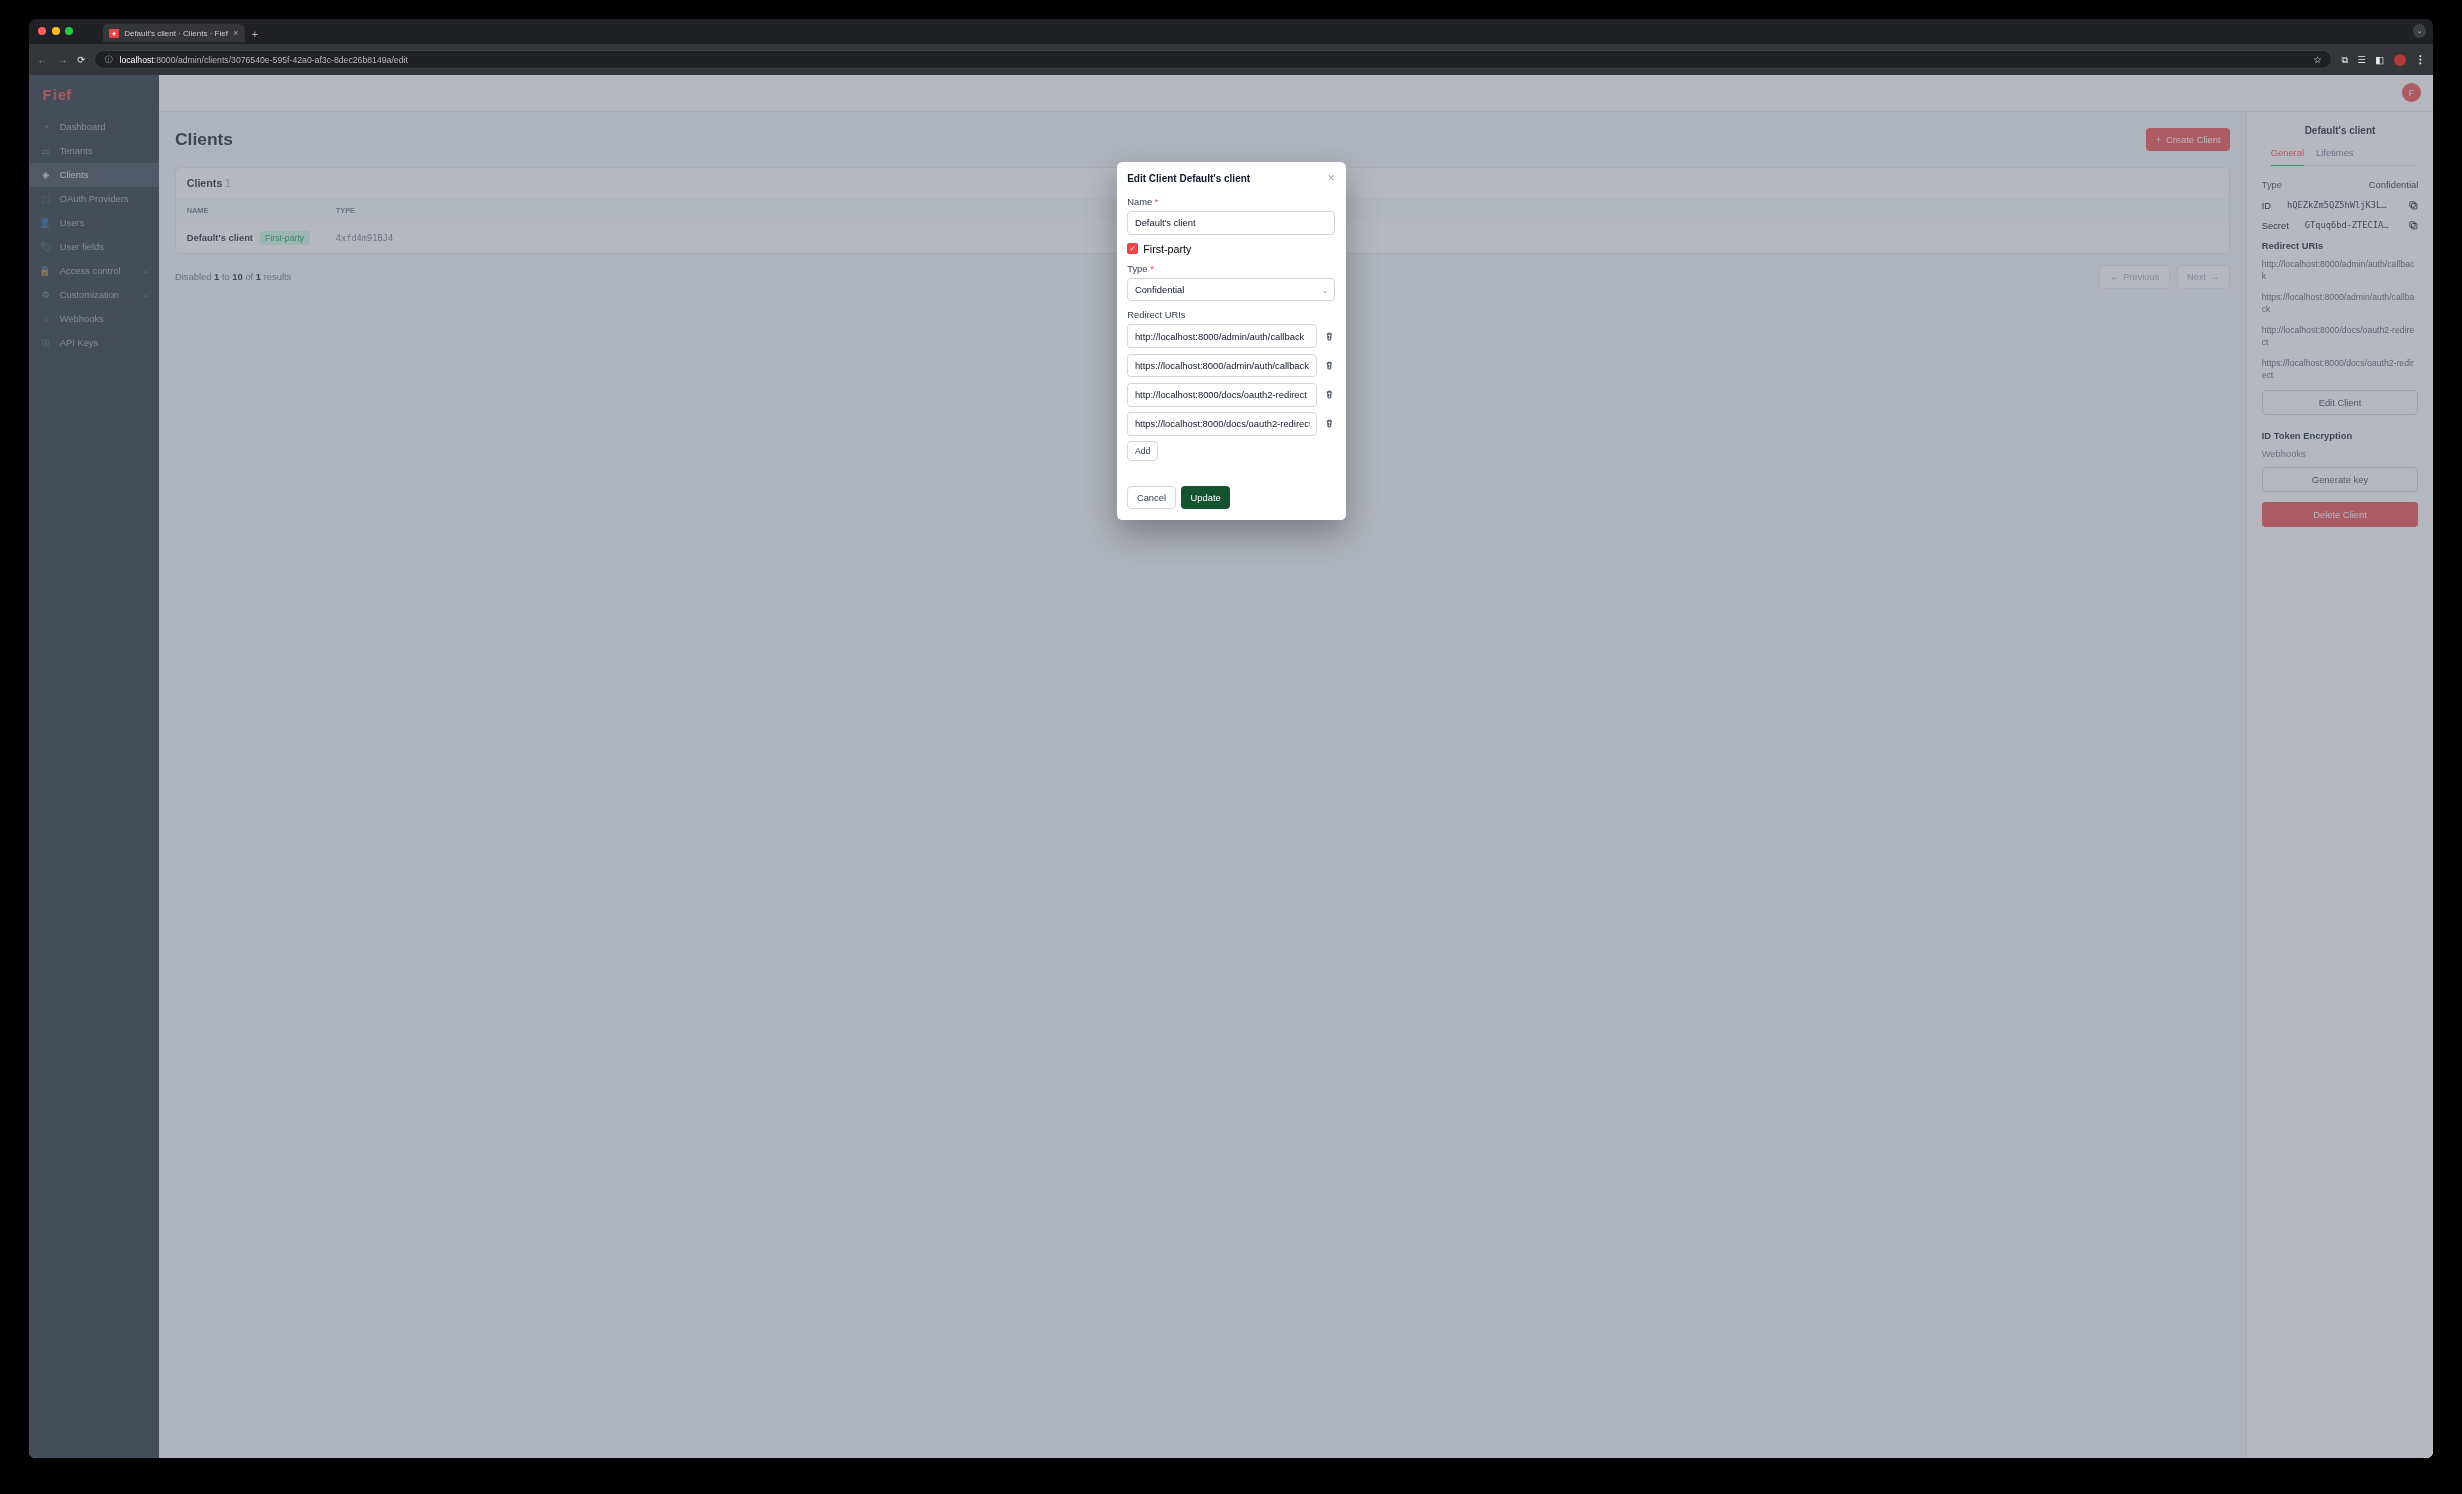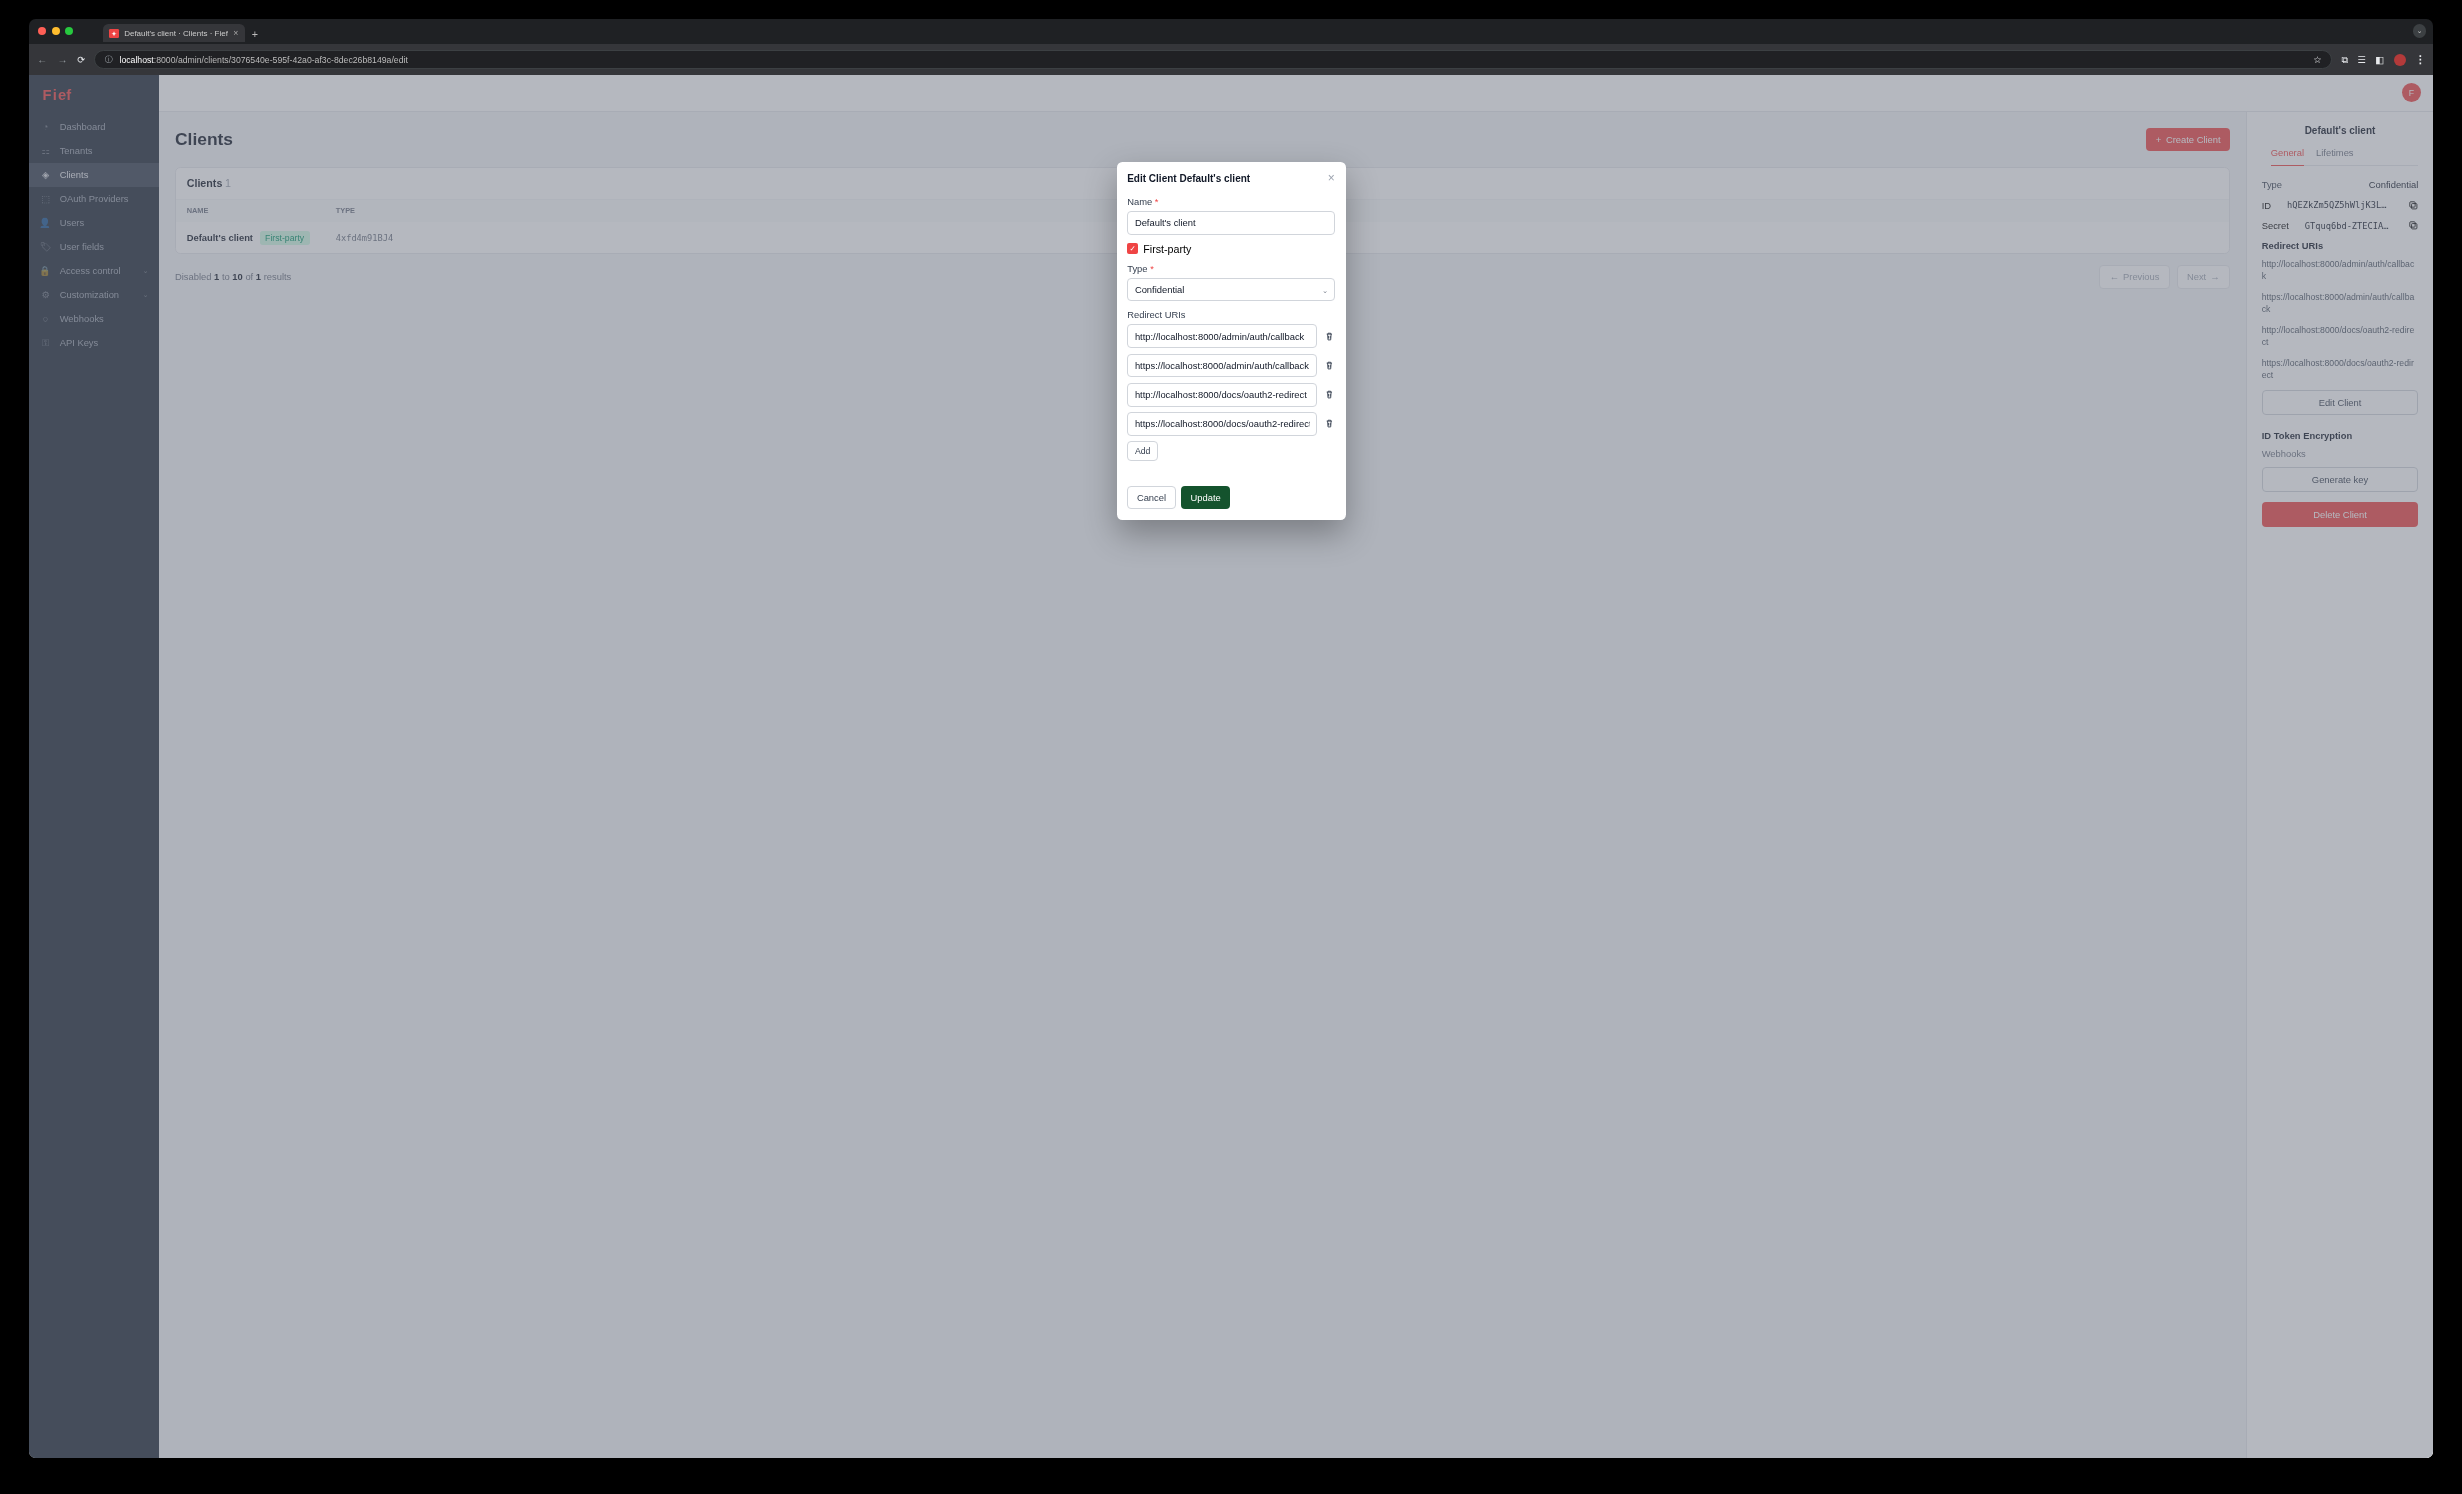--- a/index.html
+++ b/index.html
@@ -75,21 +75,21 @@
     .pag-btn { border:0.7px solid #e5e7eb; background:#fff; padding:5.4px 9.4px; border-radius:4px; font-size:9.4px; color:#9ca3af; cursor:pointer; display:flex; align-items:center; gap:4px;}
     
     .detail { width:187px; background:#fff; border-left:0.7px solid #e5e7eb; padding:13.4px 14.7px; font-size:9.4px;}
     .detail-title { text-align:center; font-weight:700; font-size:10px; color:#111827; margin-bottom:10.7px;}
     .detail-tabs { display:flex; gap:12px; border-bottom:0.7px solid #e5e7eb; margin-bottom:13.4px;margin-left:9px;}
     .detail-tab { padding-bottom:6.7px; color:#6b7280; cursor:pointer; font-size:9.4px;}
     .detail-tab.active { color:#ef4444; border-bottom:1.3px solid #ef4444; margin-bottom:-0.7px;}
     .kv { display:flex; justify-content:space-between; margin-bottom:9.4px; gap:6.7px;}
     .kv .k { color:#374151;}
     .kv .v { color:#111827; text-align:right; overflow:hidden; text-overflow:ellipsis; white-space:nowrap;}
-    .copy-row { display:flex; align-items:center; gap:16px; justify-content:space-between; margin-bottom:9.4px;}
+    .copy-row { display:flex; align-items:flex-start; gap:16px; justify-content:space-between; margin-bottom:9.4px;}
     .copy-val { font-family:monospace; font-size:8.7px; overflow:hidden; text-overflow:ellipsis; white-space:nowrap; color:#111827; flex:1;}
     .copy-icon { width:9.4px; height:9.4px; flex-shrink:0; cursor:pointer;}
     .section-label { font-weight:600; color:#111827; margin-bottom:6.7px; margin-top:4px;}
     .uri-item { color:#4b5563; font-size:8.7px; margin-bottom:8.7px; word-break:break-all; line-height:1.4;}
     .btn-outline { width:100%; border:0.7px solid #d1d5db; background:#fff; padding:6px; border-radius:4px; font-size:9.4px; color:#374151; cursor:pointer; margin-bottom:10.7px;}
     .btn-danger { width:100%; background:#ef4444; color:#fff; border:none; padding:6.7px; border-radius:4px; font-size:9.4px; cursor:pointer;}
     .disabled-text { color:#6b7280; font-size:9.4px; margin-bottom:8px;}
     
     .overlay { position:absolute; inset:0; background:rgba(107,114,128,0.5); display:flex; align-items:flex-start; justify-content:center; padding-top:87px;}
     .modal { width:229px; background:#fff; border-radius:5.4px; box-shadow:0 13.4px 33px rgba(0,0,0,0.3);}

